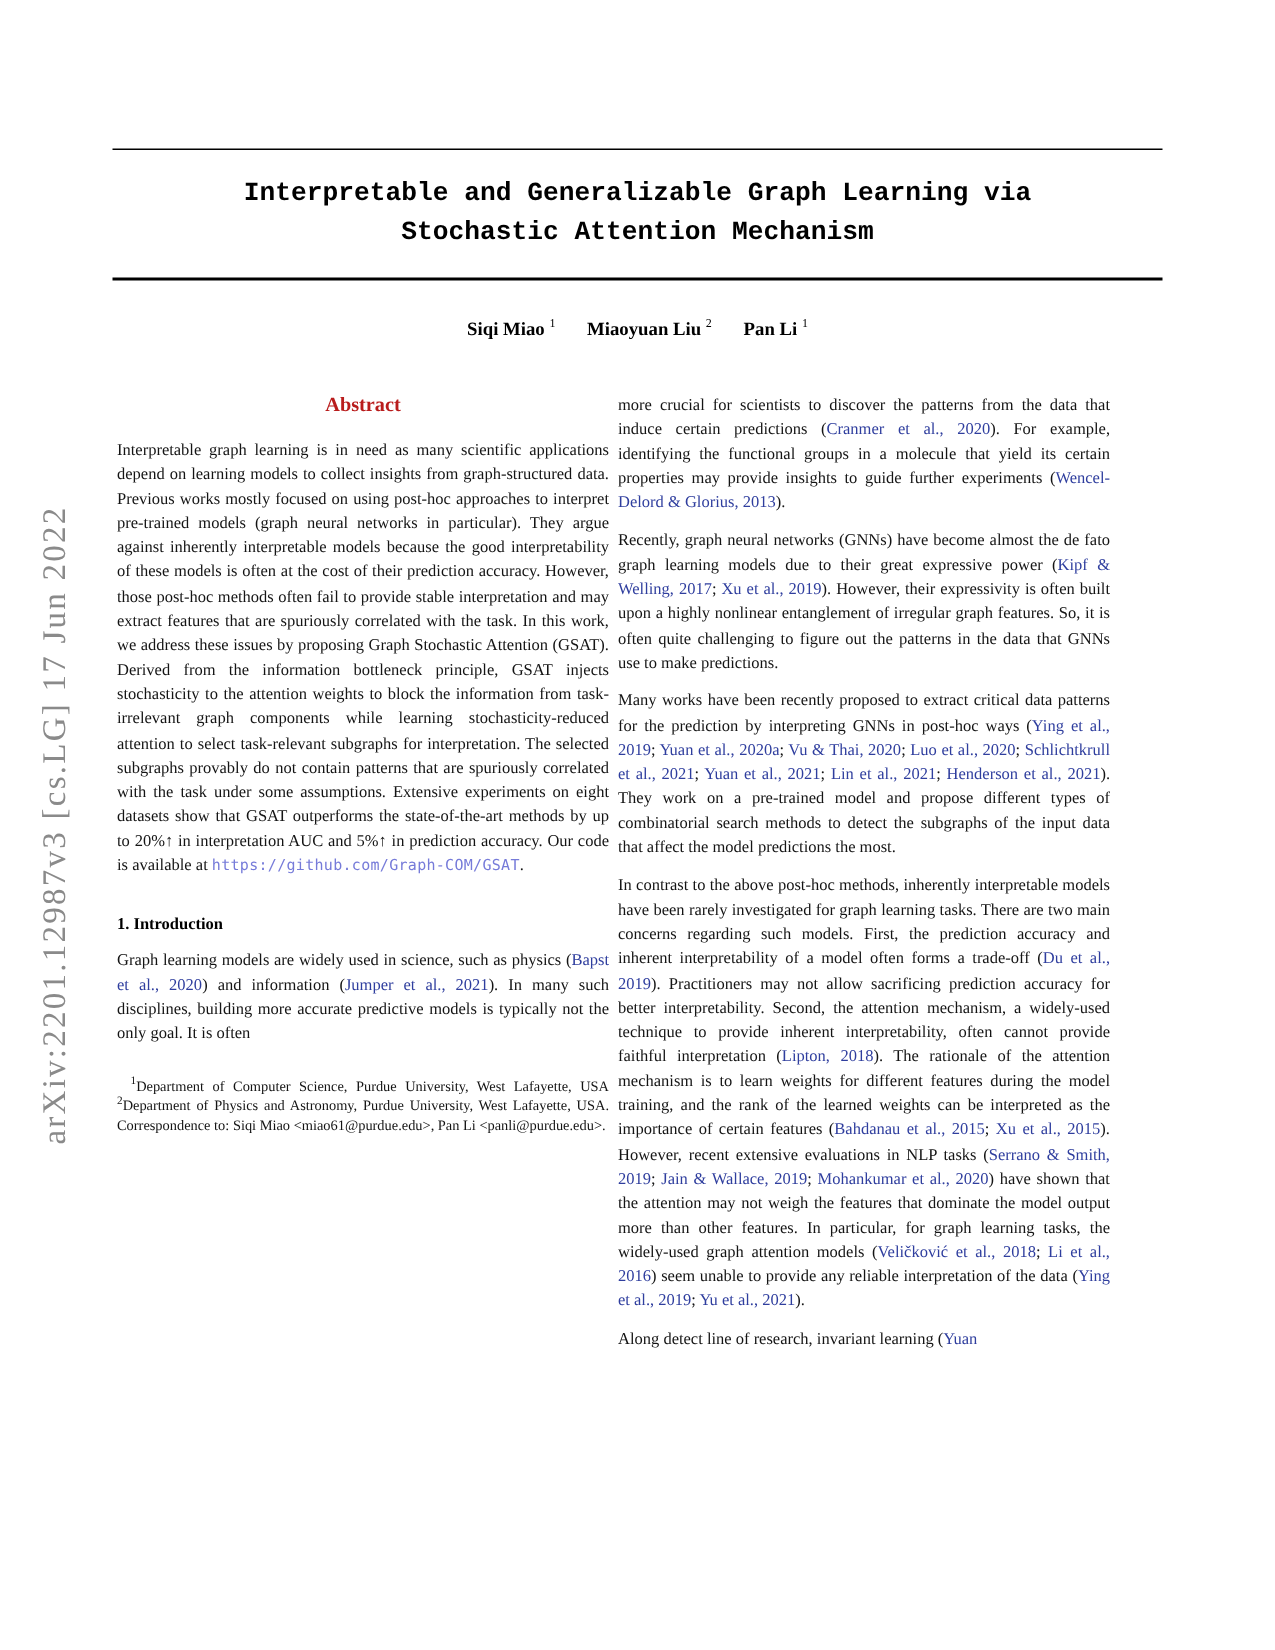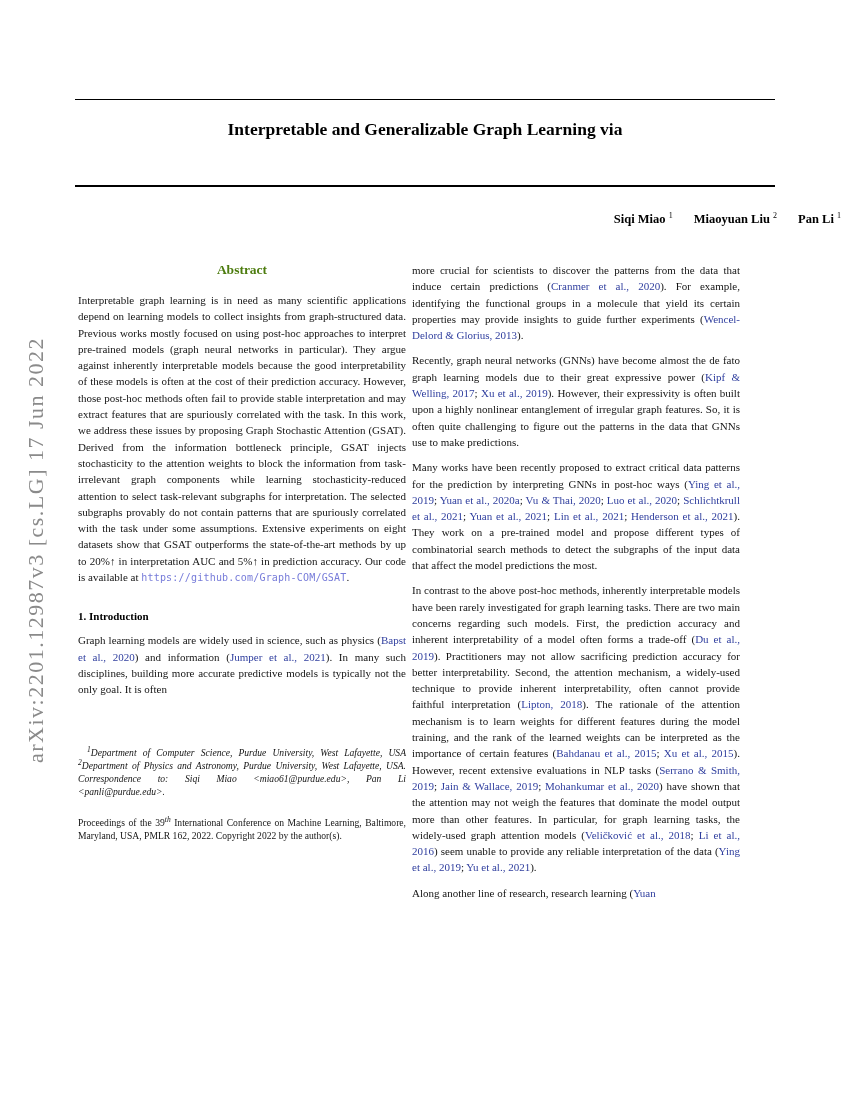--- a/index.html
+++ b/index.html
@@ -9,59 +9,58 @@
     -webkit-font-smoothing:antialiased;
   }
   .page{position:absolute;inset:0;overflow:hidden;}
 
   .rule{position:absolute;background:#000;}
   .rule-top{left:75px;width:700px;top:99px;height:1.2px;}
   .rule-mid{left:75px;width:700px;top:185px;height:2.4px;}
 
   .paper-title{
     position:absolute;left:0;top:116px;width:850px;text-align:center;
-    font-weight:bold;font-size:17.5px;line-height:26px;color:#000;
+    font-weight:bold;font-size:17.5px;line-height:26px;color:#000;font-family:Liberation Mono, monospace;
   }
   .authors{
-    position:absolute;left:0;top:212px;width:850px;text-align:right;
+    position:absolute;left:0;top:212px;width:850px;text-align:center;
     font-weight:bold;font-size:12.5px;color:#000;
   }
   .authors .author{margin:0 9px;}
   .authors sup{font-size:8px;font-weight:normal;line-height:0;}
 
   .arxiv-banner{
     position:absolute;left:36px;top:550px;
     transform:translate(-50%,-50%) rotate(-90deg);
     white-space:nowrap;color:var(--watermark-color,#8a8a8a);
     font-size:22px;letter-spacing:1.5px;
   }
 
   .col-left{position:absolute;left:78px;top:262px;width:328px;}
   .col-right{position:absolute;left:412px;top:262px;width:328px;}
 
   .abstract-heading{
-    text-align:center;font-weight:bold;font-size:13.5px;color:#4d7c0f;
+    text-align:center;font-weight:bold;font-size:13.5px;color:#b91c1c;
     margin:0 0 14px 0;
   }
   .abstract-body{
     margin:0 25px;font-size:10.8px;line-height:16.5px;text-align:justify;
   }
 
   .section-heading{
     font-weight:bold;font-size:11px;color:#000;margin:24px 0 10px 0;
   }
   .para{
     font-size:11px;line-height:16.3px;text-align:justify;margin:0 0 9px 0;
   }
   .col-right .para:last-child{margin-bottom:0;}
 
   .footnote{
-    margin-top:48px;font-size:9.6px;line-height:13px;text-align:justify;
+    margin-top:20px;font-size:9.6px;line-height:13px;text-align:justify;
     text-indent:9px;
-    font-style:italic;
   }
   .proceedings{
     margin-top:18px;font-size:9.6px;line-height:13px;text-align:justify;
     text-indent:0;
   }
 
   .seg-cite{color:var(--cite-color,#2f3e9e);}
   .seg-it{}
   .seg-mono{
     font-family:"DejaVu Sans Mono","Liberation Mono",monospace;
@@ -74,42 +73,42 @@
 <body>
 
 <div class="page">
 
   <div class="arxiv-banner">arXiv:2201.12987v3  [cs.LG]  17 Jun 2022</div>
 
   <div class="rule rule-top"></div>
 
   <div class="paper-title">
     <div>Interpretable and Generalizable Graph Learning via</div>
+    <div>Stochastic Attention Mechanism</div>
   </div>
 
   <div class="rule rule-mid"></div>
 
   <div class="authors">
     <span class="author"><span>Siqi Miao</span> <sup>1</sup></span>
     <span class="author"><span>Miaoyuan Liu</span> <sup>2</sup></span>
     <span class="author"><span>Pan Li</span> <sup>1</sup></span>
   </div>
 
   <div class="col-left">
     <div class="abstract-heading">Abstract</div>
     <div class="abstract-body para"><span>Interpretable graph learning is in need as many scientific applications depend on learning models to collect insights from graph-structured data. Previous works mostly focused on using post-hoc approaches to interpret pre-trained models (graph neural networks in particular). They argue against inherently interpretable models because the good interpretability of these models is often at the cost of their prediction accuracy. However, those post-hoc methods often fail to provide stable interpretation and may extract features that are spuriously correlated with the task. In this work, we address these issues by proposing </span><span class="seg-it">Graph Stochastic Attention</span><span> (GSAT). Derived from the information bottleneck principle, GSAT injects stochasticity to the attention weights to block the information from task-irrelevant graph components while learning stochasticity-reduced attention to select task-relevant subgraphs for interpretation. The selected subgraphs provably do not contain patterns that are spuriously correlated with the task under some assumptions. Extensive experiments on eight datasets show that GSAT outperforms the state-of-the-art methods by up to 20%↑ in interpretation AUC and 5%↑ in prediction accuracy. Our code is available at </span><span class="seg-mono">https://github.com/Graph-COM/GSAT</span><span>.</span></div>
 
     <div class="section-heading">1. Introduction</div>
     <div class="para"><span>Graph learning models are widely used in science, such as physics (</span><span class="seg-cite">Bapst et al., 2020</span><span>) and information (</span><span class="seg-cite">Jumper et al., 2021</span><span>). In many such disciplines, building more accurate predictive models is typically not the only goal. It is often</span></div>
 
     <div class="footnote"><sup class="seg-sup">1</sup><span>Department of Computer Science, Purdue University, West Lafayette, USA </span><sup class="seg-sup">2</sup><span>Department of Physics and Astronomy, Purdue University, West Lafayette, USA. Correspondence to: Siqi Miao &lt;miao61@purdue.edu&gt;, Pan Li &lt;panli@purdue.edu&gt;.</span></div>
-    <div class="proceedings"><span class="seg-it">Proceedings of the 39</span><sup class="seg-supit">th</sup><span class="seg-it"> International Conference on Machine Learning</span><span>, Baltimore, Maryland, USA, PMLR 162, 2022. Copyright 2022 by the author(s).</span></div>
   </div>
 
   <div class="col-right">
     <div class="para"><span>more crucial for scientists to discover the patterns from the data that induce certain predictions (</span><span class="seg-cite">Cranmer et al., 2020</span><span>). For example, identifying the functional groups in a molecule that yield its certain properties may provide insights to guide further experiments (</span><span class="seg-cite">Wencel-Delord &amp; Glorius, 2013</span><span>).</span></div>
     <div class="para"><span>Recently, graph neural networks (GNNs) have become almost the de fato graph learning models due to their great expressive power (</span><span class="seg-cite">Kipf &amp; Welling, 2017</span><span>; </span><span class="seg-cite">Xu et al., 2019</span><span>). However, their expressivity is often built upon a highly nonlinear entanglement of irregular graph features. So, it is often quite challenging to figure out the patterns in the data that GNNs use to make predictions.</span></div>
     <div class="para"><span>Many works have been recently proposed to extract critical data patterns for the prediction by interpreting GNNs in post-hoc ways (</span><span class="seg-cite">Ying et al., 2019</span><span>; </span><span class="seg-cite">Yuan et al., 2020a</span><span>; </span><span class="seg-cite">Vu &amp; Thai, 2020</span><span>; </span><span class="seg-cite">Luo et al., 2020</span><span>; </span><span class="seg-cite">Schlichtkrull et al., 2021</span><span>; </span><span class="seg-cite">Yuan et al., 2021</span><span>; </span><span class="seg-cite">Lin et al., 2021</span><span>; </span><span class="seg-cite">Henderson et al., 2021</span><span>). They work on a pre-trained model and propose different types of combinatorial search methods to detect the subgraphs of the input data that affect the model predictions the most.</span></div>
     <div class="para"><span>In contrast to the above post-hoc methods, inherently interpretable models have been rarely investigated for graph learning tasks. There are two main concerns regarding such models. First, the prediction accuracy and inherent interpretability of a model often forms a trade-off (</span><span class="seg-cite">Du et al., 2019</span><span>). Practitioners may not allow sacrificing prediction accuracy for better interpretability. Second, the attention mechanism, a widely-used technique to provide inherent interpretability, often cannot provide faithful interpretation (</span><span class="seg-cite">Lipton, 2018</span><span>). The rationale of the attention mechanism is to learn weights for different features during the model training, and the rank of the learned weights can be interpreted as the importance of certain features (</span><span class="seg-cite">Bahdanau et al., 2015</span><span>; </span><span class="seg-cite">Xu et al., 2015</span><span>). However, recent extensive evaluations in NLP tasks (</span><span class="seg-cite">Serrano &amp; Smith, 2019</span><span>; </span><span class="seg-cite">Jain &amp; Wallace, 2019</span><span>; </span><span class="seg-cite">Mohankumar et al., 2020</span><span>) have shown that the attention may not weigh the features that dominate the model output more than other features. In particular, for graph learning tasks, the widely-used graph attention models (</span><span class="seg-cite">Veličković et al., 2018</span><span>; </span><span class="seg-cite">Li et al., 2016</span><span>) seem unable to provide any reliable interpretation of the data (</span><span class="seg-cite">Ying et al., 2019</span><span>; </span><span class="seg-cite">Yu et al., 2021</span><span>).</span></div>
-    <div class="para"><span>Along another line of research, research learning (</span><span class="seg-cite">Yuan</span></div>
+    <div class="para"><span>Along detect line of research, invariant learning (</span><span class="seg-cite">Yuan</span></div>
   </div>
 
 </div>
 
 </body></html>

